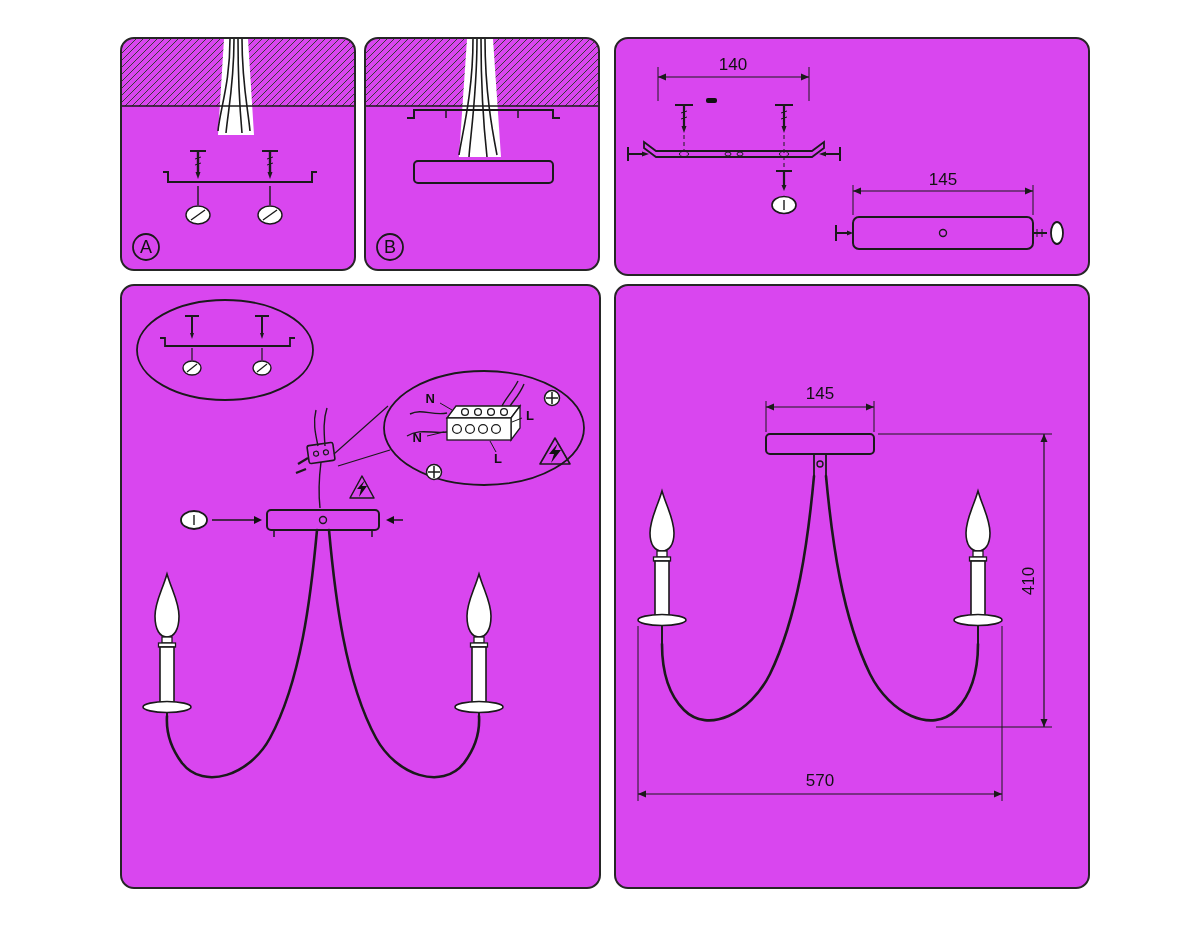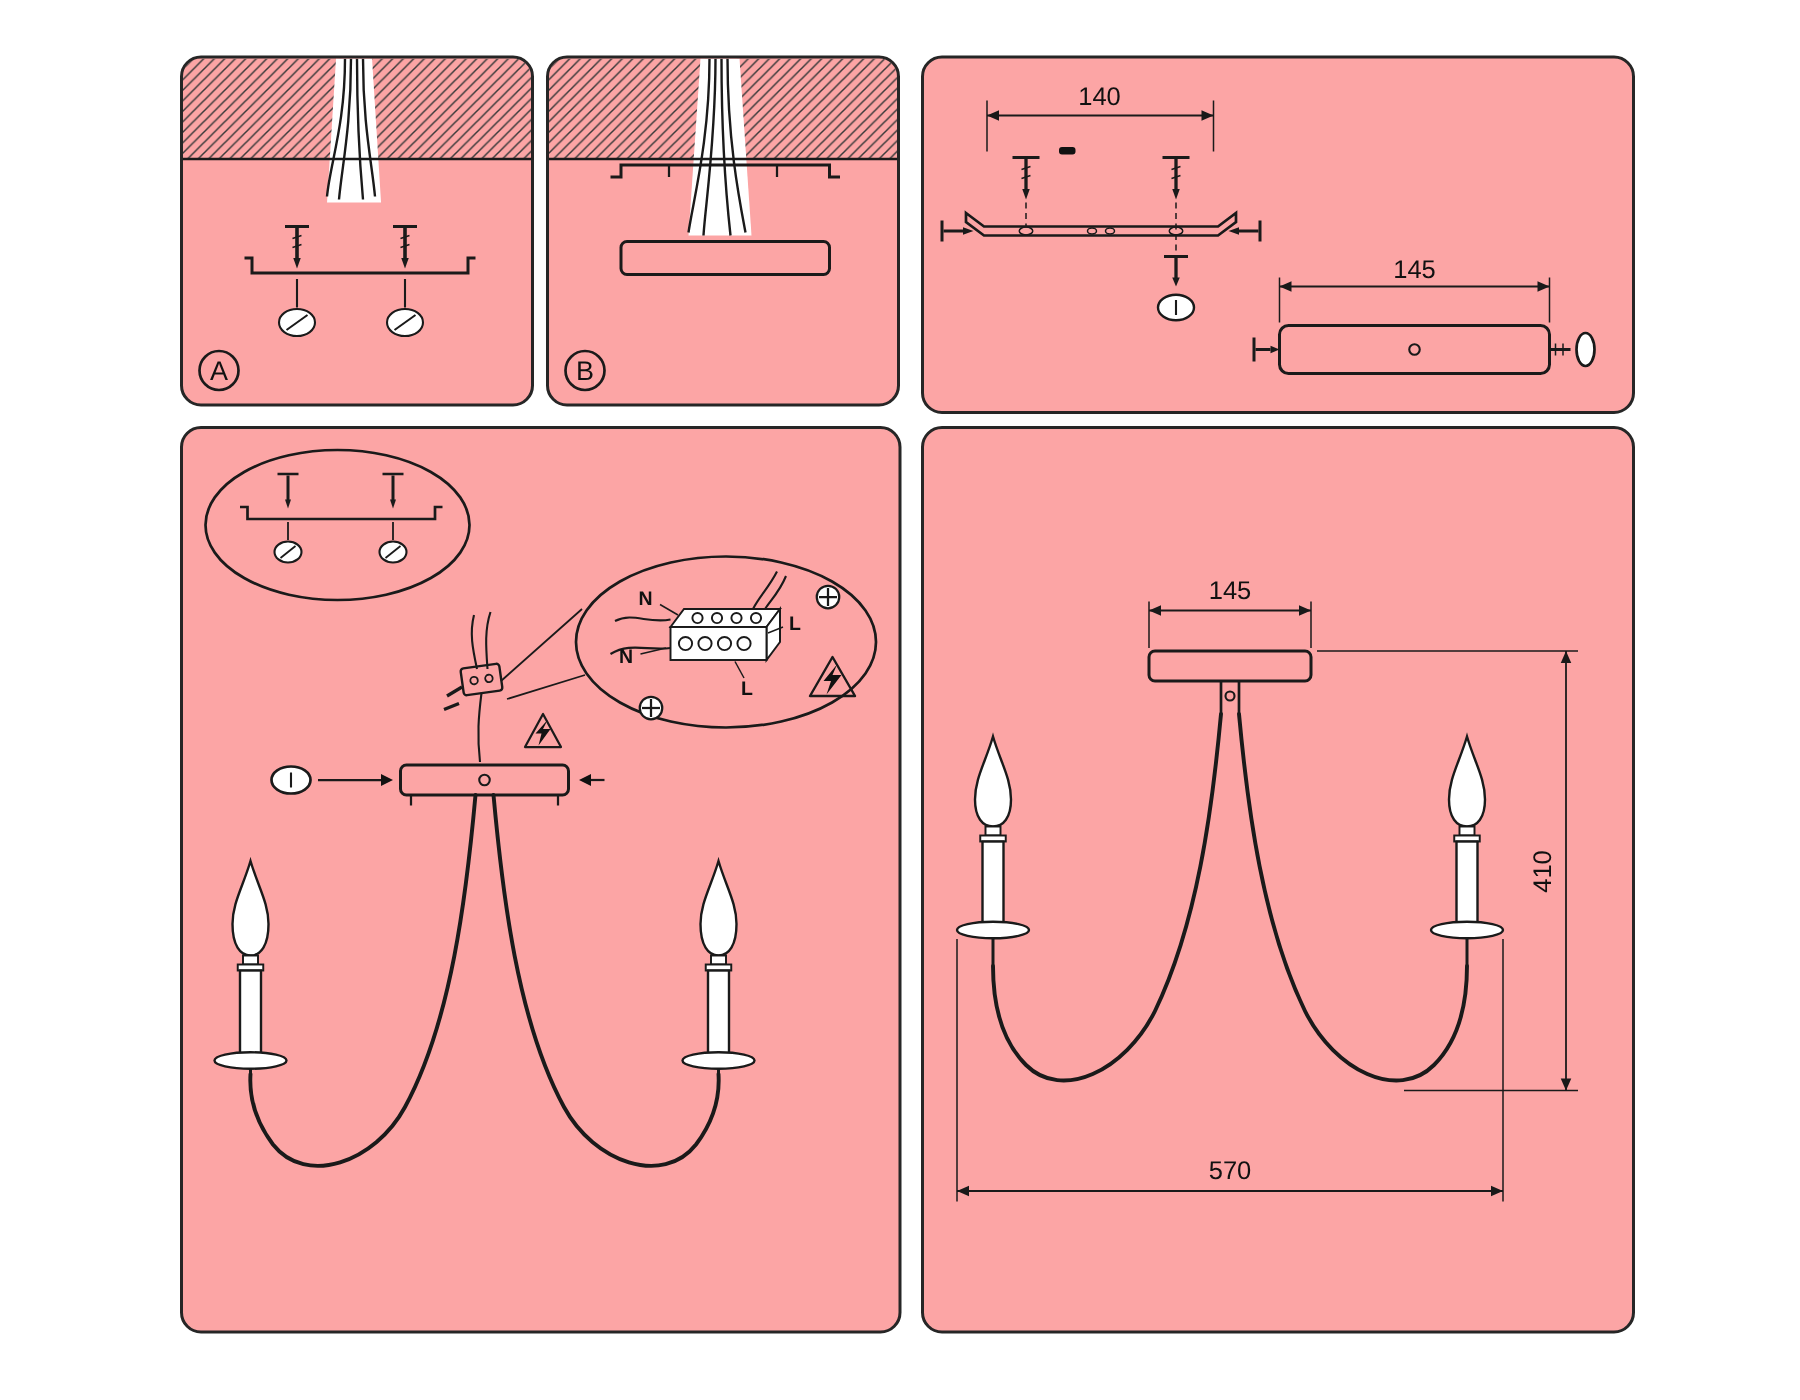--- a/index.html
+++ b/index.html
@@ -1,19 +1,19 @@
 <!DOCTYPE html>
 <html><head>
 <meta charset="utf-8">
 <style>
   *{margin:0;padding:0;box-sizing:border-box}
   html,body{background:#ffffff}
   body{font-family:"Liberation Sans",sans-serif}
   #page{position:relative;width:1200px;height:933px;background:#fff;overflow:hidden}
-  .panel{position:absolute;background:#fca5a5;border:2px solid #262626;border-radius:14px;overflow:hidden}
+  .panel{position:absolute;background:#d946ef;border:2px solid #262626;border-radius:14px;overflow:hidden}
   .panel svg{display:block;width:100%;height:100%}
   text{font-family:"Liberation Sans",sans-serif;fill:#111}
   .dim{font-size:17px}
   .badge{font-size:18px}
   .wlabel{font-size:13px;font-weight:bold}
   .ln{stroke:#1a1a1a;fill:none}
 </style>
 </head>
 <body>
 

